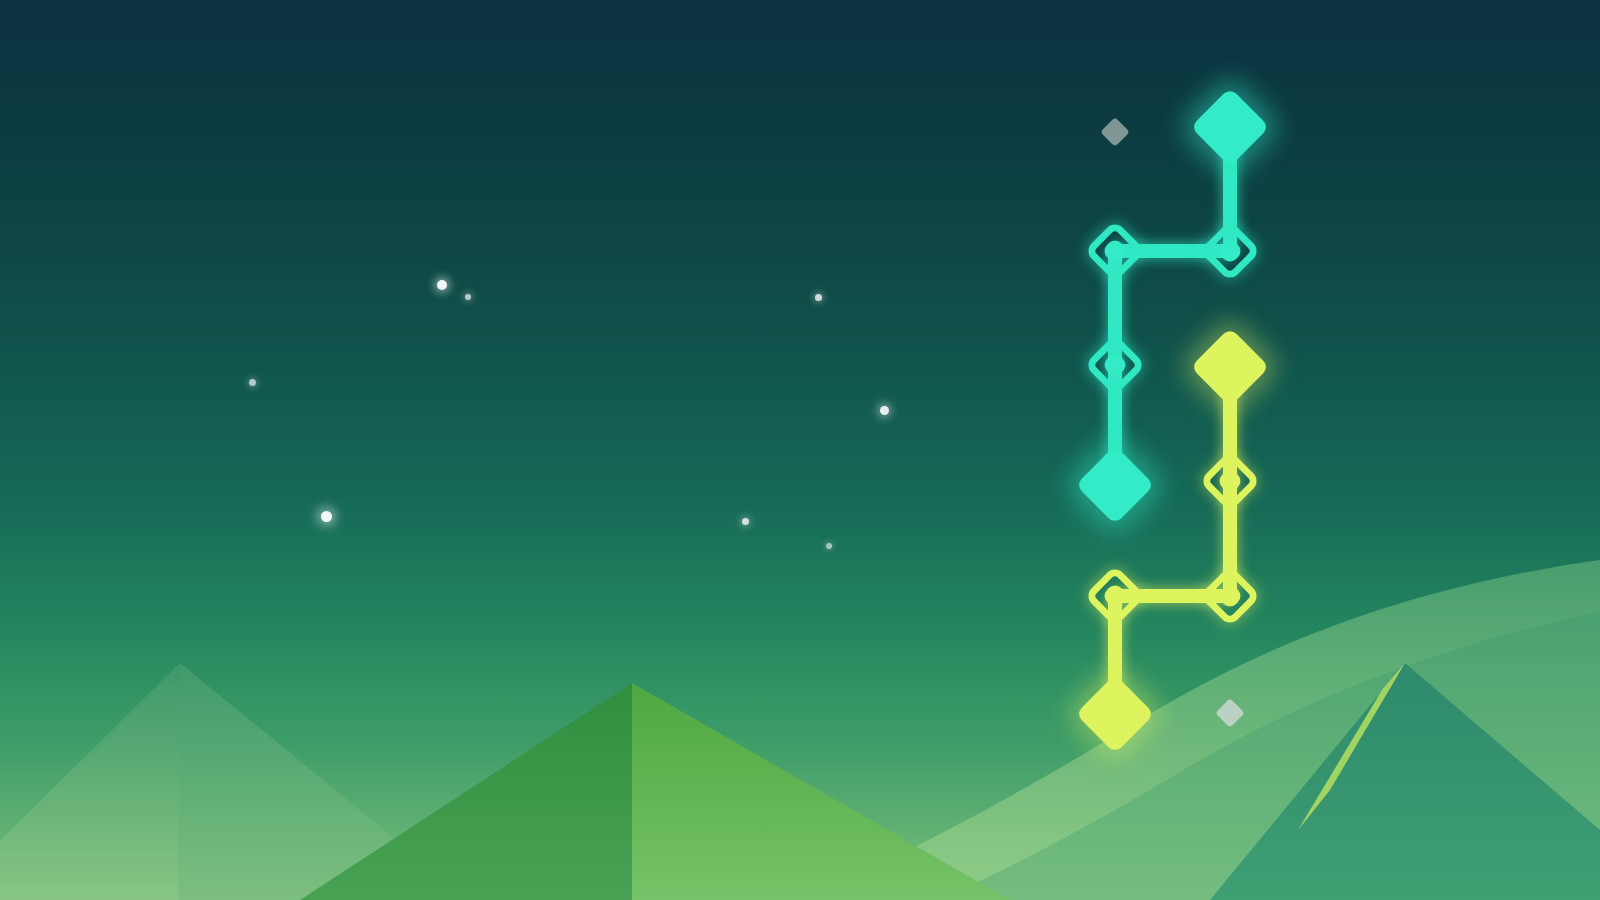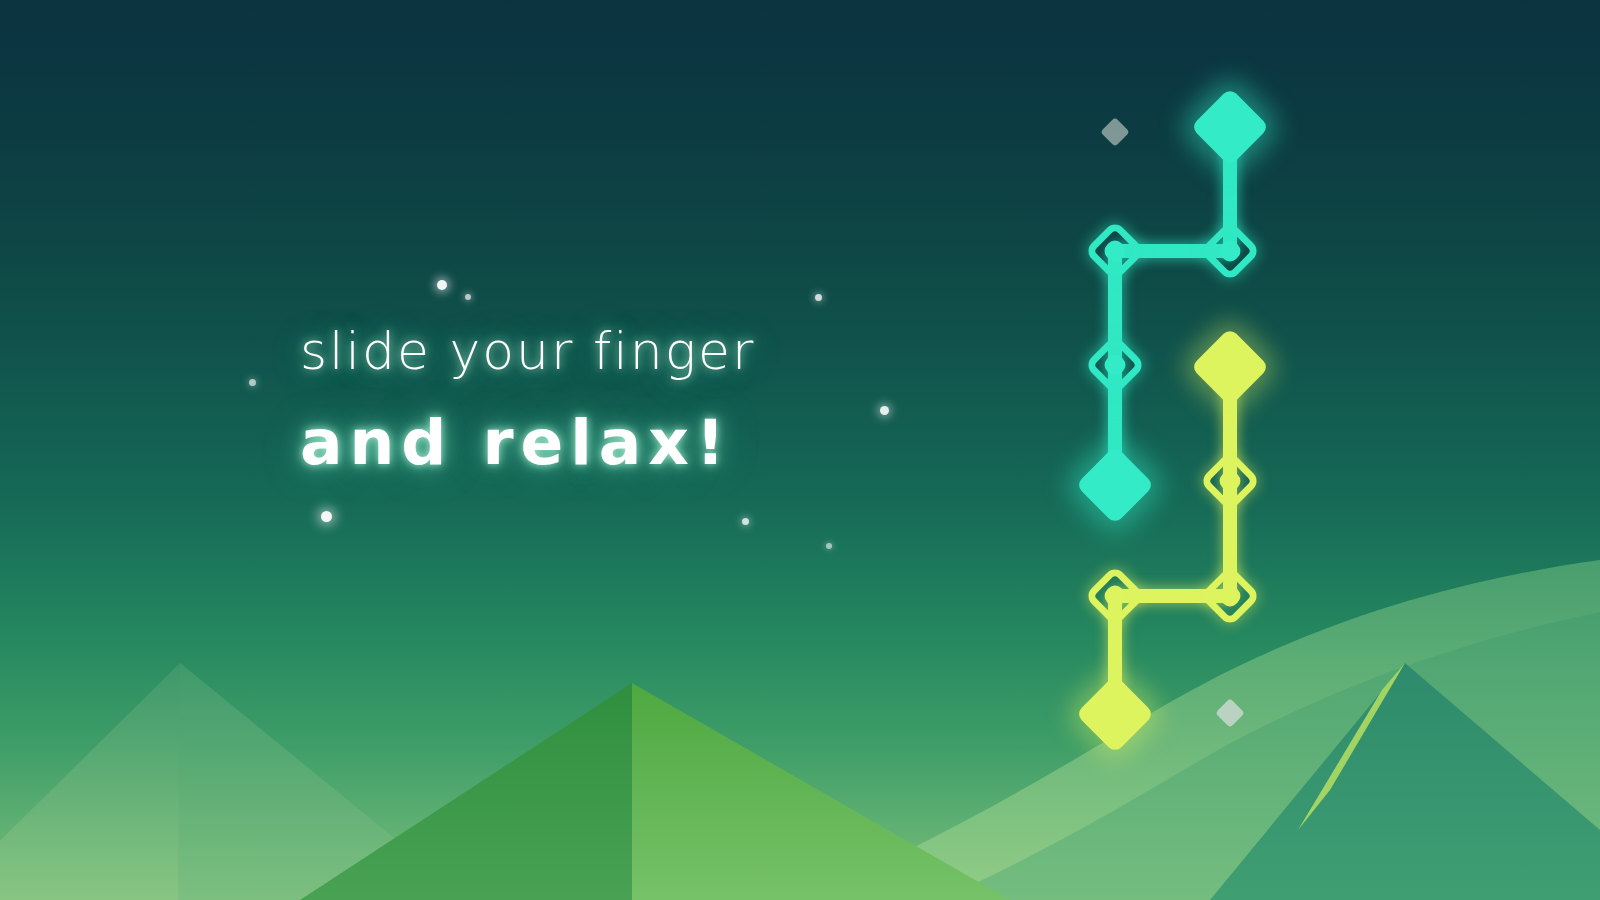--- a/index.html
+++ b/index.html
@@ -145,24 +145,20 @@
     <span class="particle" style="left:437px;top:280px;width:10px;height:10px;opacity:.95;box-shadow:0 0 9px 3px rgba(255,255,255,.5);"></span>
     <span class="particle" style="left:465px;top:294px;width:6px;height:6px;opacity:.70;box-shadow:0 0 6px 2px rgba(255,255,255,.4);"></span>
     <span class="particle" style="left:815px;top:294px;width:7px;height:7px;opacity:.80;box-shadow:0 0 7px 2px rgba(255,255,255,.4);"></span>
     <span class="particle" style="left:880px;top:406px;width:9px;height:9px;opacity:.90;box-shadow:0 0 9px 3px rgba(255,255,255,.45);"></span>
     <span class="particle" style="left:249px;top:379px;width:7px;height:7px;opacity:.68;box-shadow:0 0 6px 2px rgba(255,255,255,.35);"></span>
     <span class="particle" style="left:321px;top:511px;width:11px;height:11px;opacity:.95;box-shadow:0 0 11px 4px rgba(255,255,255,.5);"></span>
     <span class="particle" style="left:742px;top:518px;width:7px;height:7px;opacity:.80;box-shadow:0 0 7px 2px rgba(255,255,255,.4);"></span>
     <span class="particle" style="left:826px;top:543px;width:6px;height:6px;opacity:.60;box-shadow:0 0 5px 2px rgba(255,255,255,.3);"></span>
   </div>
 
-  <div id="tagline">
-    <div class="line1">slide your finger</div>
-    <div class="line2">and relax!</div>
-  </div>
 
   <div id="puzzle">
 
     <div>
 
       <div class="edge" style="left:1223px;top:127px;width:14px;height:124px;background:#30e8c4;box-shadow:0 0 12px 2px rgba(48,232,196,.55);"></div>
 
       <div class="edge" style="left:1115px;top:244px;width:115px;height:14px;background:#30e8c4;box-shadow:0 0 12px 2px rgba(48,232,196,.55);"></div>
 
       <div class="edge" style="left:1108px;top:251px;width:14px;height:114px;background:#30e8c4;box-shadow:0 0 12px 2px rgba(48,232,196,.55);"></div>

